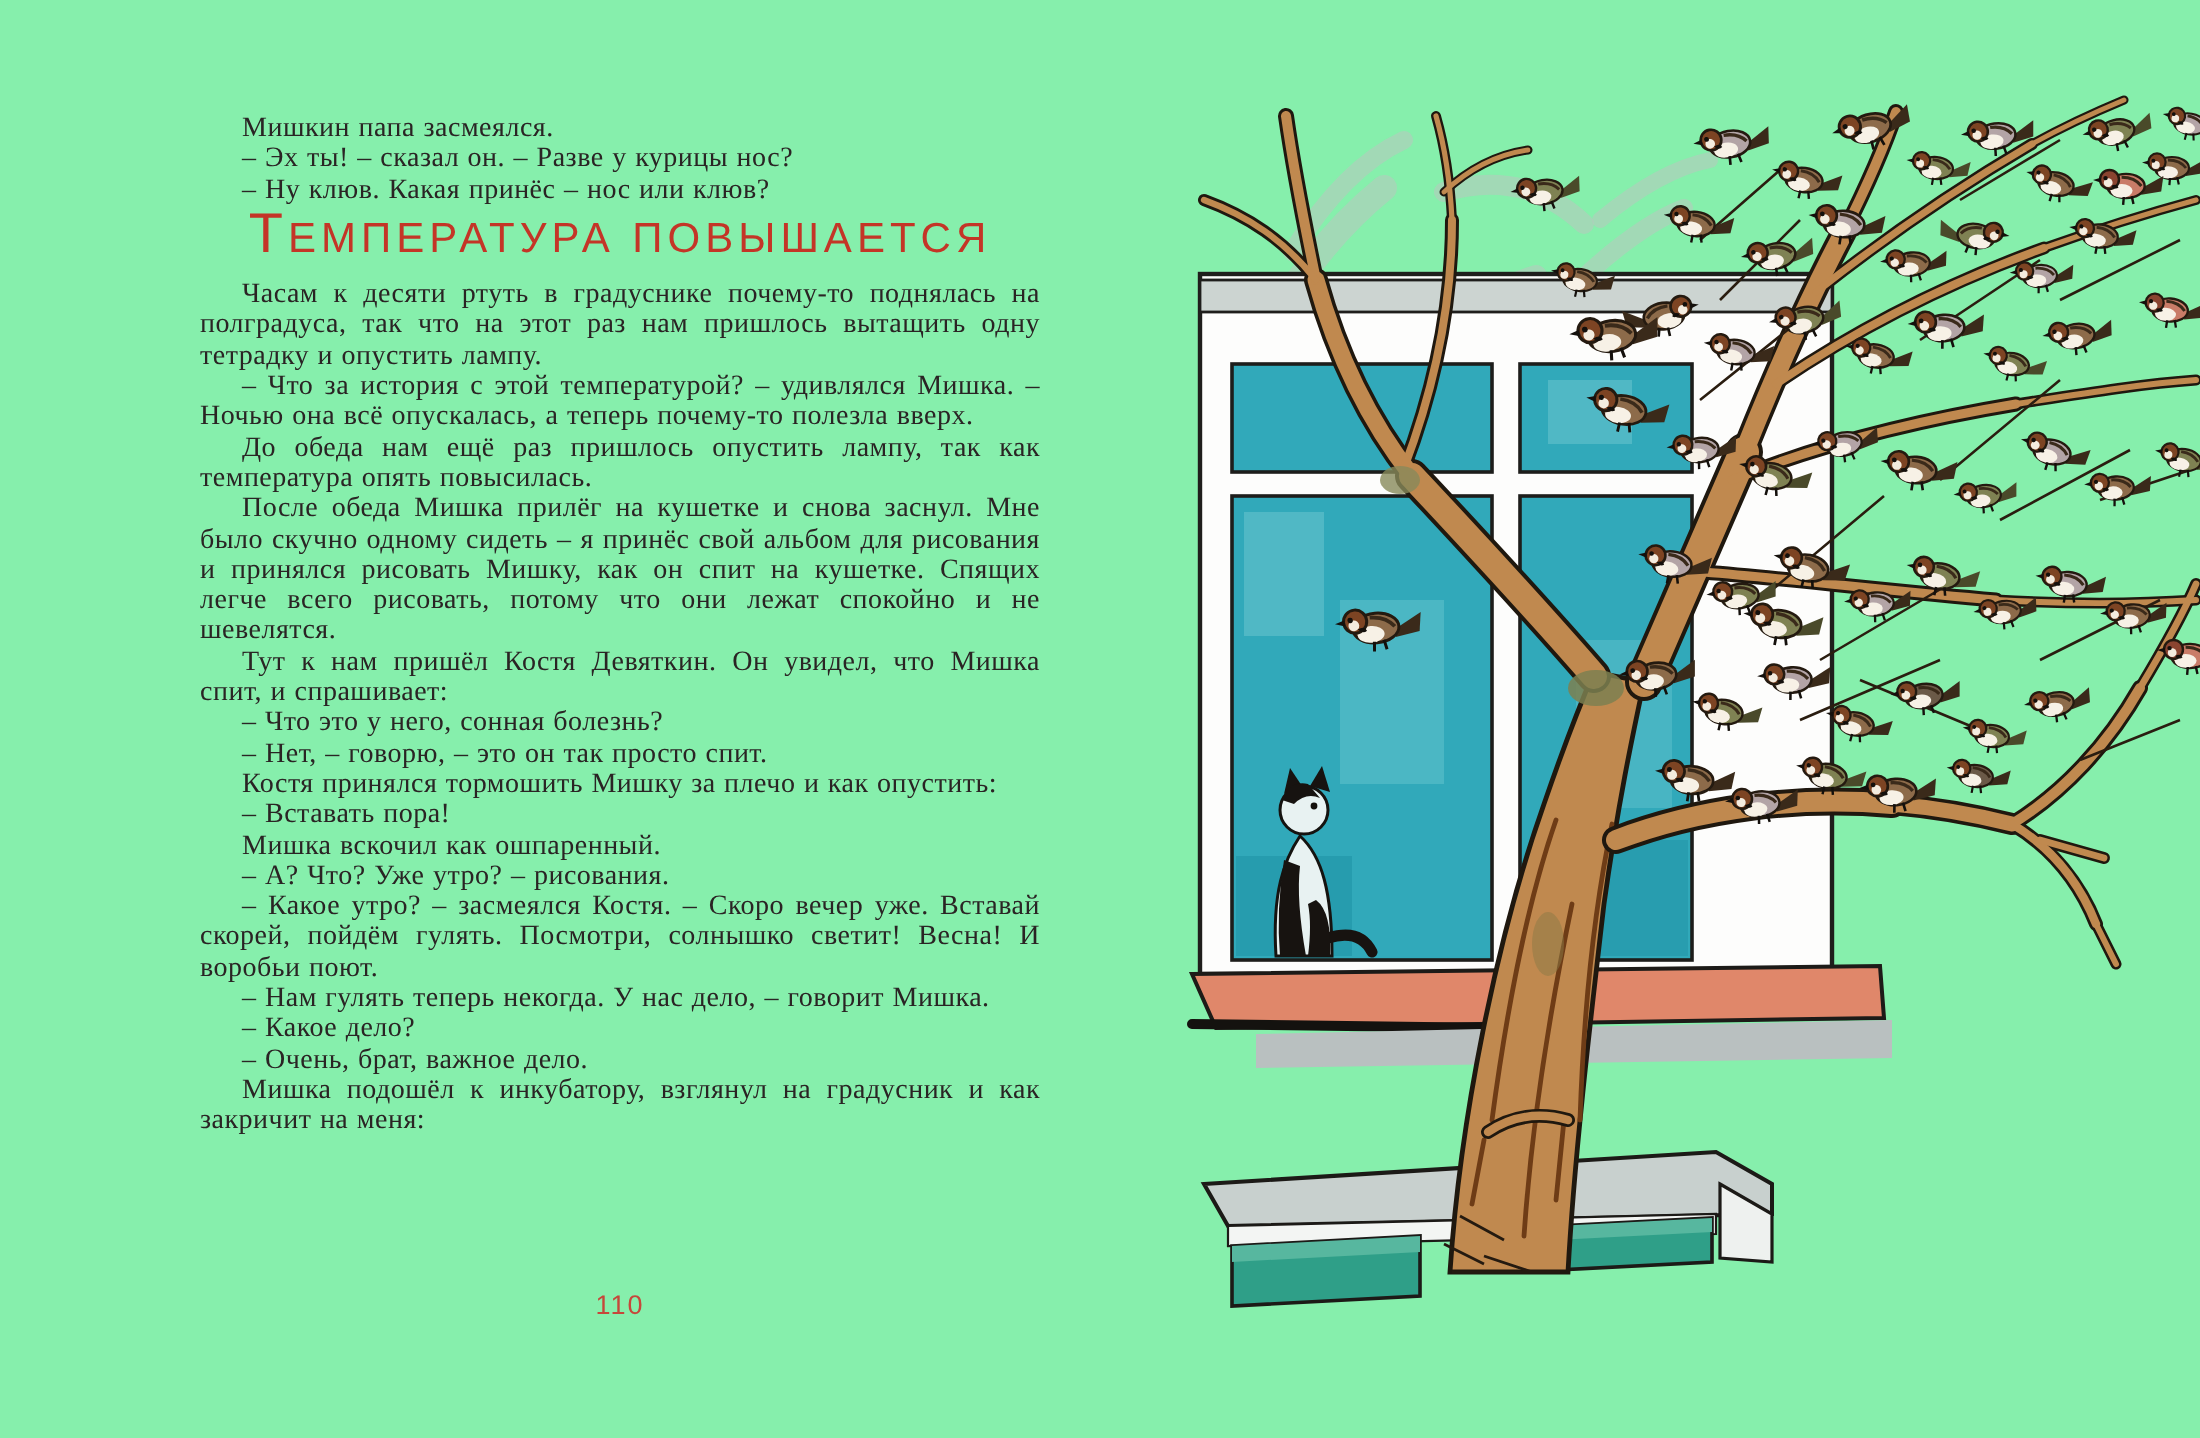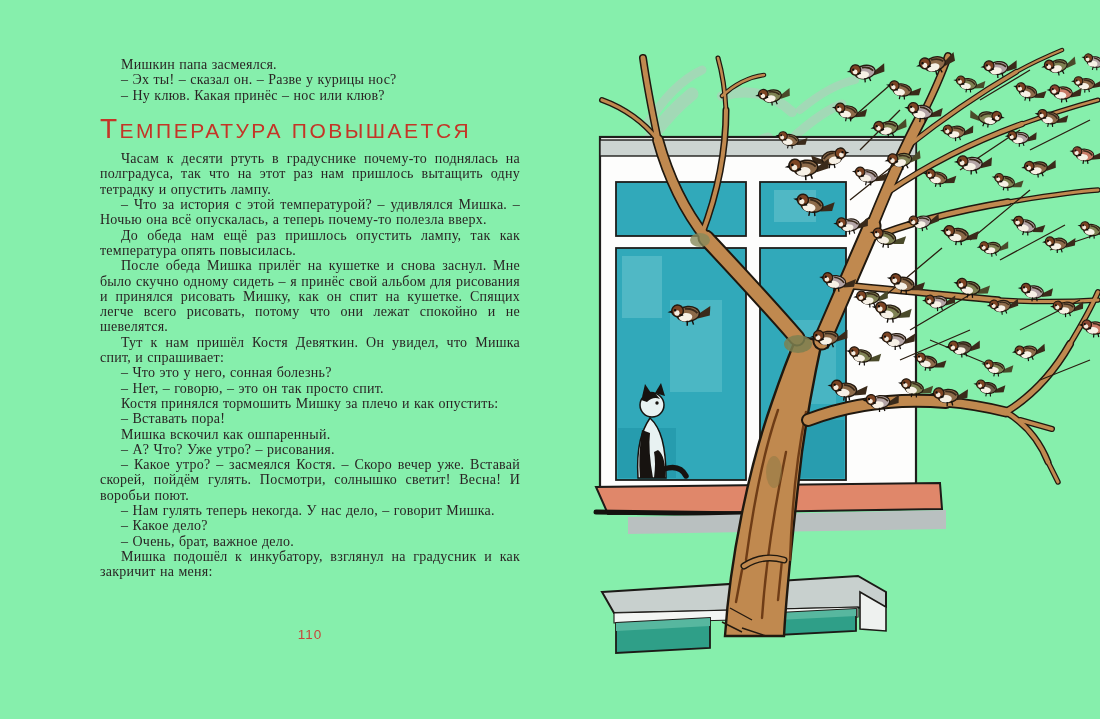--- a/index.html
+++ b/index.html
@@ -2,25 +2,25 @@
 <html lang="ru"><head>
 <meta charset="utf-8">
 <style>
   html,body{margin:0;padding:0;background:#ffffff;}
   .spread{position:relative;width:1100px;height:719px;background:#86efac;overflow:hidden;
           font-family:"Liberation Serif", serif;}
   
   .text-col{position:absolute;left:100px;top:57px;width:420px;color:#2a2424;
             font-size:14px;line-height:15.3px;text-align:justify;letter-spacing:.25px;word-spacing:.5px;}
   .text-col p{margin:0;text-indent:21px;}
-  .chapter-heading{margin:18px 0 13px;text-align:left;text-indent:0;
+  .chapter-heading{margin:6px 0 13px;text-align:center;text-indent:0;
             font-family:"Liberation Sans", sans-serif;font-weight:400;
             color:#c43527;font-size:21px;letter-spacing:2.5px;text-transform:uppercase;}
   .chapter-heading::first-letter{font-size:28px;}
-  .page-number{position:absolute;left:100px;top:627px;width:420px;text-align:center;
+  .page-number{position:absolute;left:100px;top:645px;width:420px;text-align:center;
             color:#c6473a;font-size:13.5px;letter-spacing:1px;
             font-family:"Liberation Sans", sans-serif;}
   
   .illo{position:absolute;left:550px;top:0;}
   .bird-v2{--b:#8d6b4a;}
   .bird-v3{--b:#7f8253;--t:#4a4a2a;}
   .bird-v4{--b:#c97c68;--h:#8a4430;}
   .bird-v5{--b:#6b5a48;}
 </style>
 </head>

